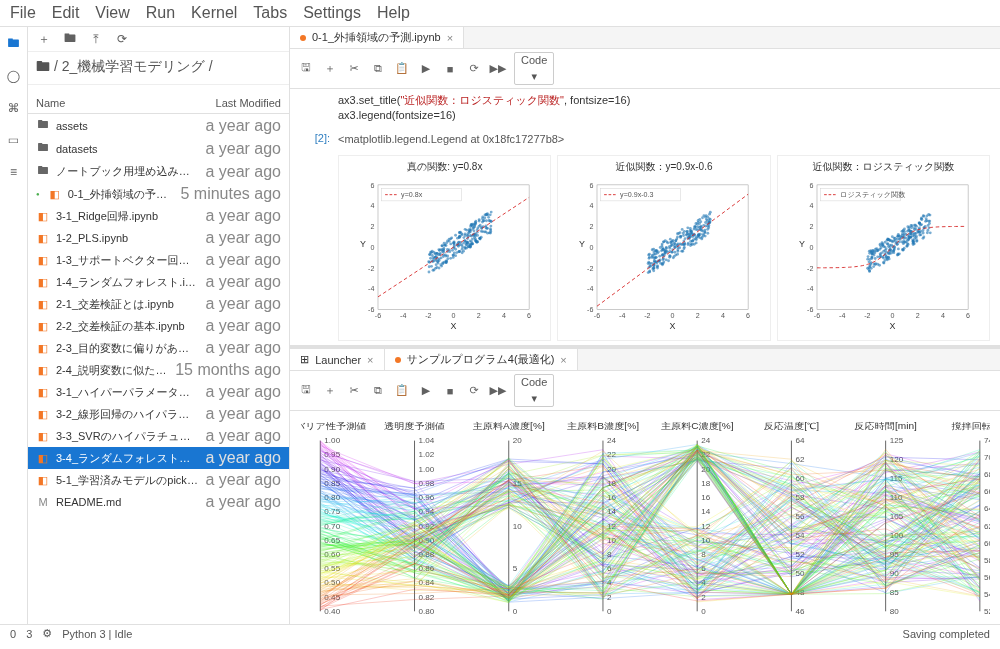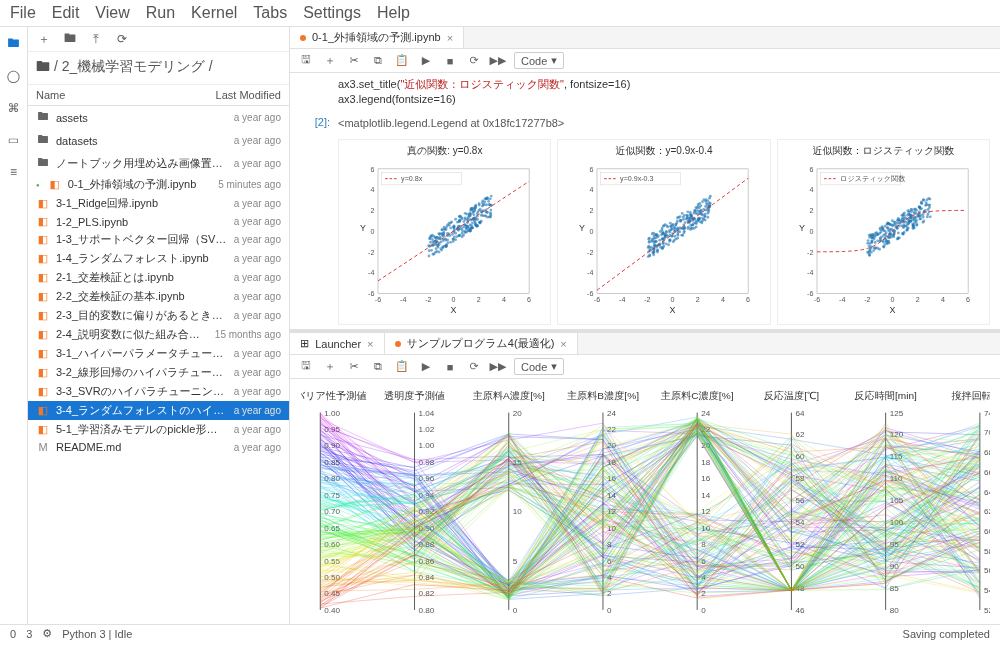--- a/index.html
+++ b/index.html
@@ -7,39 +7,39 @@
 .menubar { display: flex; gap: 16px; padding: 4px 10px; border-bottom: 1px solid #e0e0e0; font-size: 16px; color: #555; }
 .menubar span { cursor: default; }
 .icon-btn { width: 16px; height: 16px; display: inline-flex; align-items: center; justify-content: center; color: #616161; cursor: pointer; }
 .main { display: flex; height: 597px; }
 .left-rail { width: 28px; border-right: 1px solid #e0e0e0; display: flex; flex-direction: column; align-items: center; gap: 14px; padding-top: 8px; }
 .left-rail .rail-icon { width: 18px; height: 18px; display:flex; align-items:center; justify-content:center; color:#616161; }
 .rail-icon.active { color: #1976d2; }
 .filebrowser { width: 262px; border-right: 1px solid #e0e0e0; display: flex; flex-direction: column; }
 .fb-toolbar { display:flex; gap:10px; padding: 4px 8px; align-items:center; border-bottom: 1px solid #eee;}
 .fb-breadcrumb { padding: 4px 8px; color:#555; font-size:14px; border-bottom: 1px solid #eee;}
-.fb-header { display:flex; padding: 4px 8px; border-bottom: 1px solid #e0e0e0; font-size:11px; color:#555;}
+.fb-header { display:flex; padding: 4px 8px; border-bottom: 1px solid #e0e0e0; font-size:11px; color:#555;margin-top:8px;}
 .fb-header .col-name { flex:1; }
 .fb-list { flex:1; overflow-y:auto; }
 .fb-row { display:flex; align-items:center; padding: 2px 8px; gap:6px; font-size:11px; cursor:default; }
 .fb-row.selected { background:#1976d2; color:#fff; }
 .fb-row .fname { flex:1; white-space:nowrap; overflow:hidden; text-overflow:ellipsis; }
-.fb-row .ftime { color:#888; font-size:10px; white-space:nowrap; }
+.fb-row .ftime { color:#888; font-size:16px; white-space:nowrap; }
 .fb-row.selected .ftime { color:#e0e0e0; }
 .file-icon { width:14px; display:inline-flex; justify-content:center; }
 .file-icon.nb { color:#f37726; }
 .file-icon.folder { color:#666; }
 .file-icon.md { color:#888; }
 .workarea { flex:1; display:flex; flex-direction:column; overflow:hidden; }
 .tabbar { display:flex; border-bottom:1px solid #e0e0e0; background:#f5f5f5; }
 .tab { display:flex; align-items:center; gap:6px; padding:3px 10px; border-right:1px solid #e0e0e0; background:#fff; font-size:11px; cursor:default; max-width:200px; }
 .tab .dot { width:6px; height:6px; border-radius:3px; background:#f37726; }
 .tab .close { color:#888; cursor:pointer; }
 .nb-toolbar { display:flex; align-items:center; gap:8px; padding:3px 8px; border-bottom:1px solid #e0e0e0; font-size:11px; }
-.dropdown { display:flex; align-items:center; gap:4px; border:1px solid #ccc; padding:1px 6px; border-radius:2px; font-size:11px; color:#555; }
+.dropdown { display:flex; align-items:center; gap:4px; border:1px solid #ccc; padding:1px 6px; border-radius:2px; font-size:11px; color:#555;flex-direction:column; }
 .nb-cell { display:flex; padding:4px 10px; font-family: Menlo, Consolas, monospace; font-size:11px; }
 .nb-prompt { width:38px; color:#307fc1; text-align:right; padding-right:8px; }
 .nb-code { flex:1; color:#333; line-height:1.4; }
 .nb-code .str { color:#ba2121; }
 .chart-row { display:flex; gap:6px; padding:4px 10px 4px 48px; }
 .chart { flex:1; border:1px solid #eee; display:flex; flex-direction:column; align-items:center; font-size:10px; padding:4px; }
 .chart-title { font-size:10px; margin-bottom:2px; }
 .chart-canvas { width:100%; height:160px; }
 .split { height:4px; background:#e0e0e0; cursor:row-resize; }
 .bottom-pane { flex:1; display:flex; flex-direction:column; overflow:hidden; }
@@ -489,21 +489,21 @@
             <circle cx="116.66643447073618" cy="63.56860425240055" r="1.6" fill="#1f77b4" fill-opacity="0.6"></circle>
             <circle cx="117.472297239369" cy="67.749619913123" r="1.6" fill="#1f77b4" fill-opacity="0.6"></circle>
             <circle cx="82.3513767432556" cy="107.9844764517604" r="1.6" fill="#1f77b4" fill-opacity="0.6"></circle>
             <circle cx="130.23371413465935" cy="67.57770061728395" r="1.6" fill="#1f77b4" fill-opacity="0.6"></circle>
             <circle cx="125.57404192386832" cy="66.88320187471422" r="1.6" fill="#1f77b4" fill-opacity="0.6"></circle>
             <circle cx="134.83326546067673" cy="65.60056870141747" r="1.6" fill="#1f77b4" fill-opacity="0.6"></circle>
             <path d="M 25 136 L 195 24" stroke="#d62728" stroke-width="1" stroke-dasharray="4,3" fill="none"></path>
           </svg>
         </div>
         <div class="chart">
-          <div class="chart-title">近似関数：y=0.9x-0.4</div>
+          <div class="chart-title">近似関数：y=0.9x-0.6</div>
           <svg class="chart-canvas" viewBox="0 0 200 180">
             <rect x="25" y="10" width="170" height="140" fill="none" stroke="#888" stroke-width="0.5"></rect>
             <text x="25" y="160" class="tick-label" text-anchor="middle">-6</text>
             <text x="21" y="153" class="tick-label" text-anchor="end">-6</text>
             <text x="53.33333333333333" y="160" class="tick-label" text-anchor="middle">-4</text>
             <text x="21" y="129.66666666666669" class="tick-label" text-anchor="end">-4</text>
             <text x="81.66666666666666" y="160" class="tick-label" text-anchor="middle">-2</text>
             <text x="21" y="106.33333333333334" class="tick-label" text-anchor="end">-2</text>
             <text x="110" y="160" class="tick-label" text-anchor="middle">0</text>
             <text x="21" y="83" class="tick-label" text-anchor="end">0</text>

